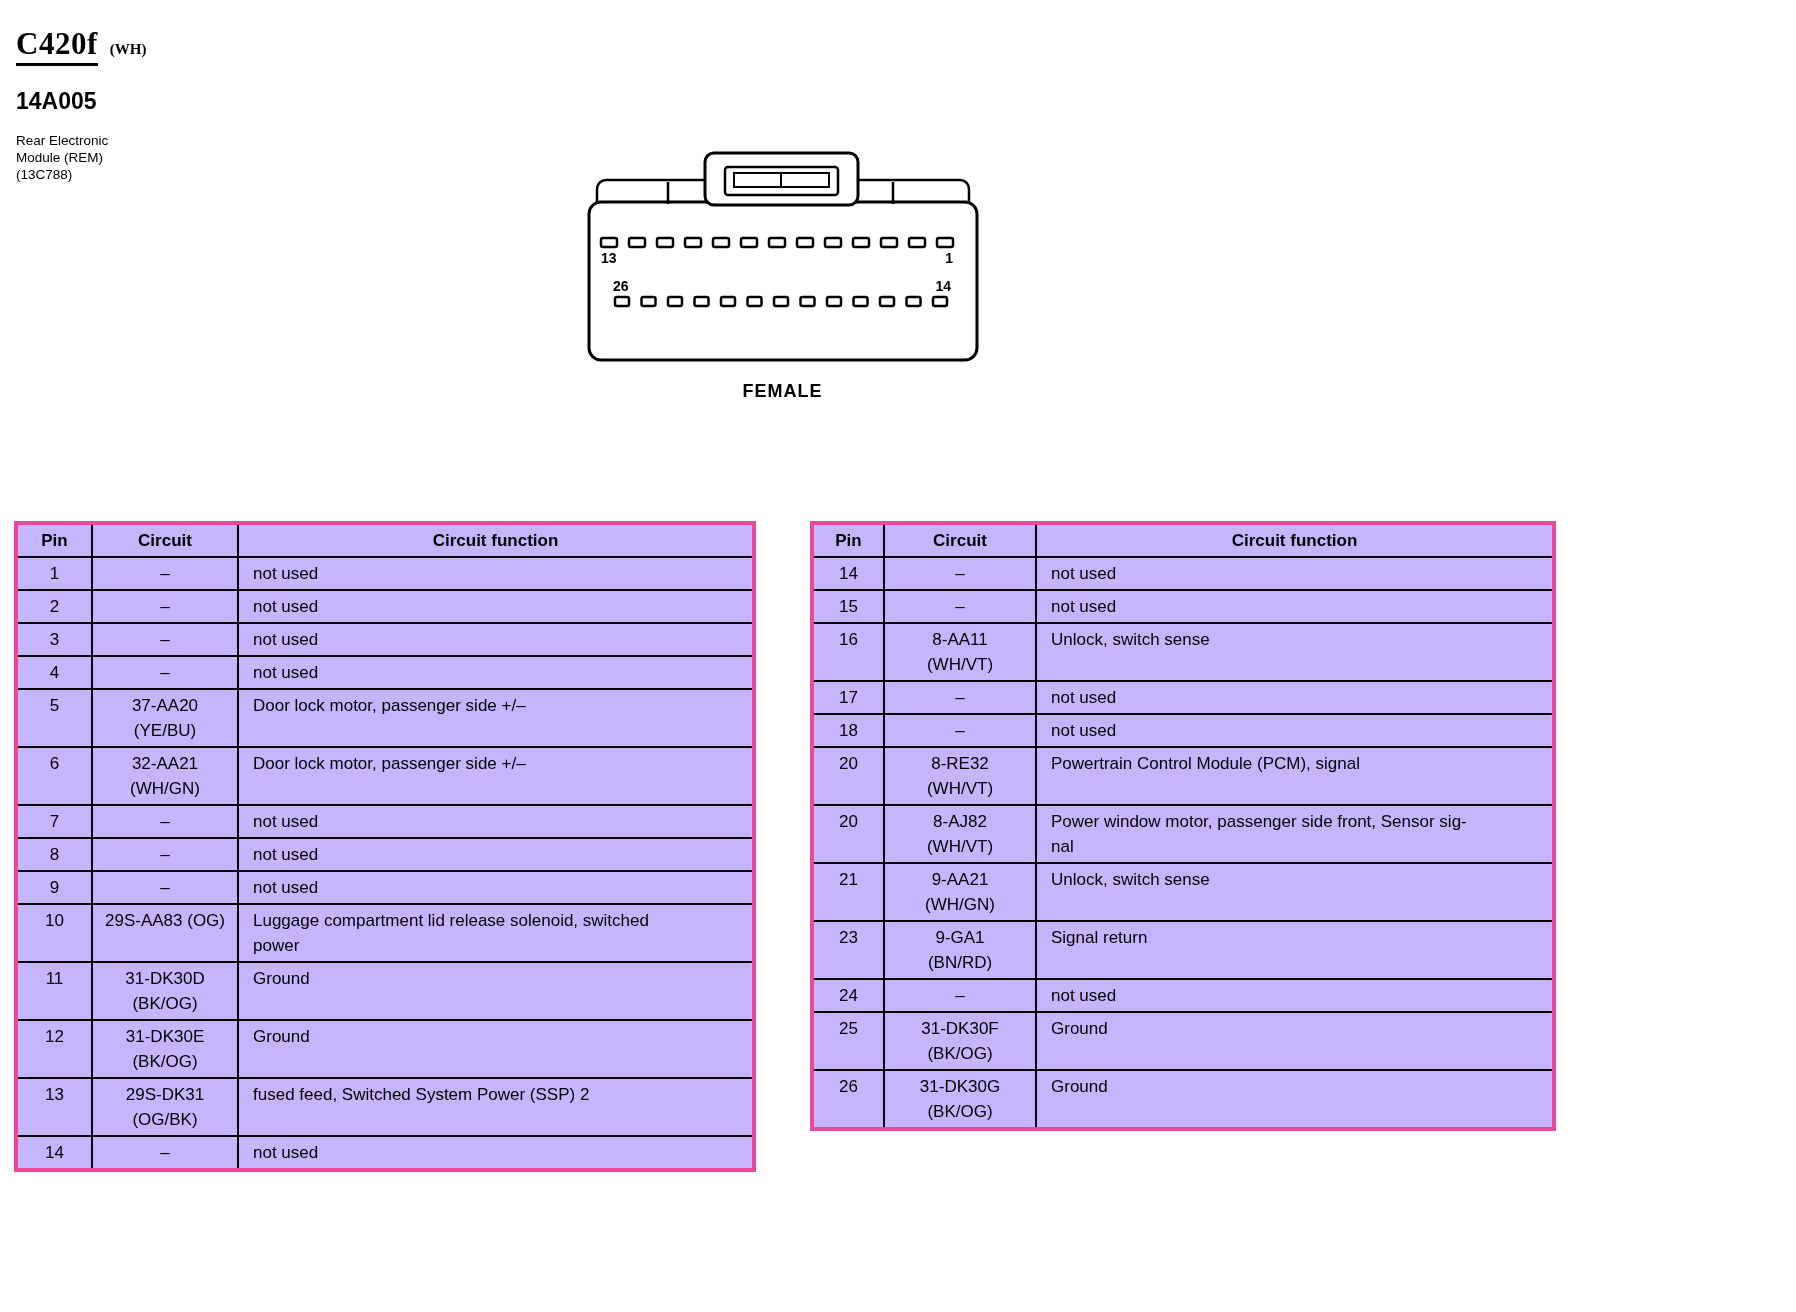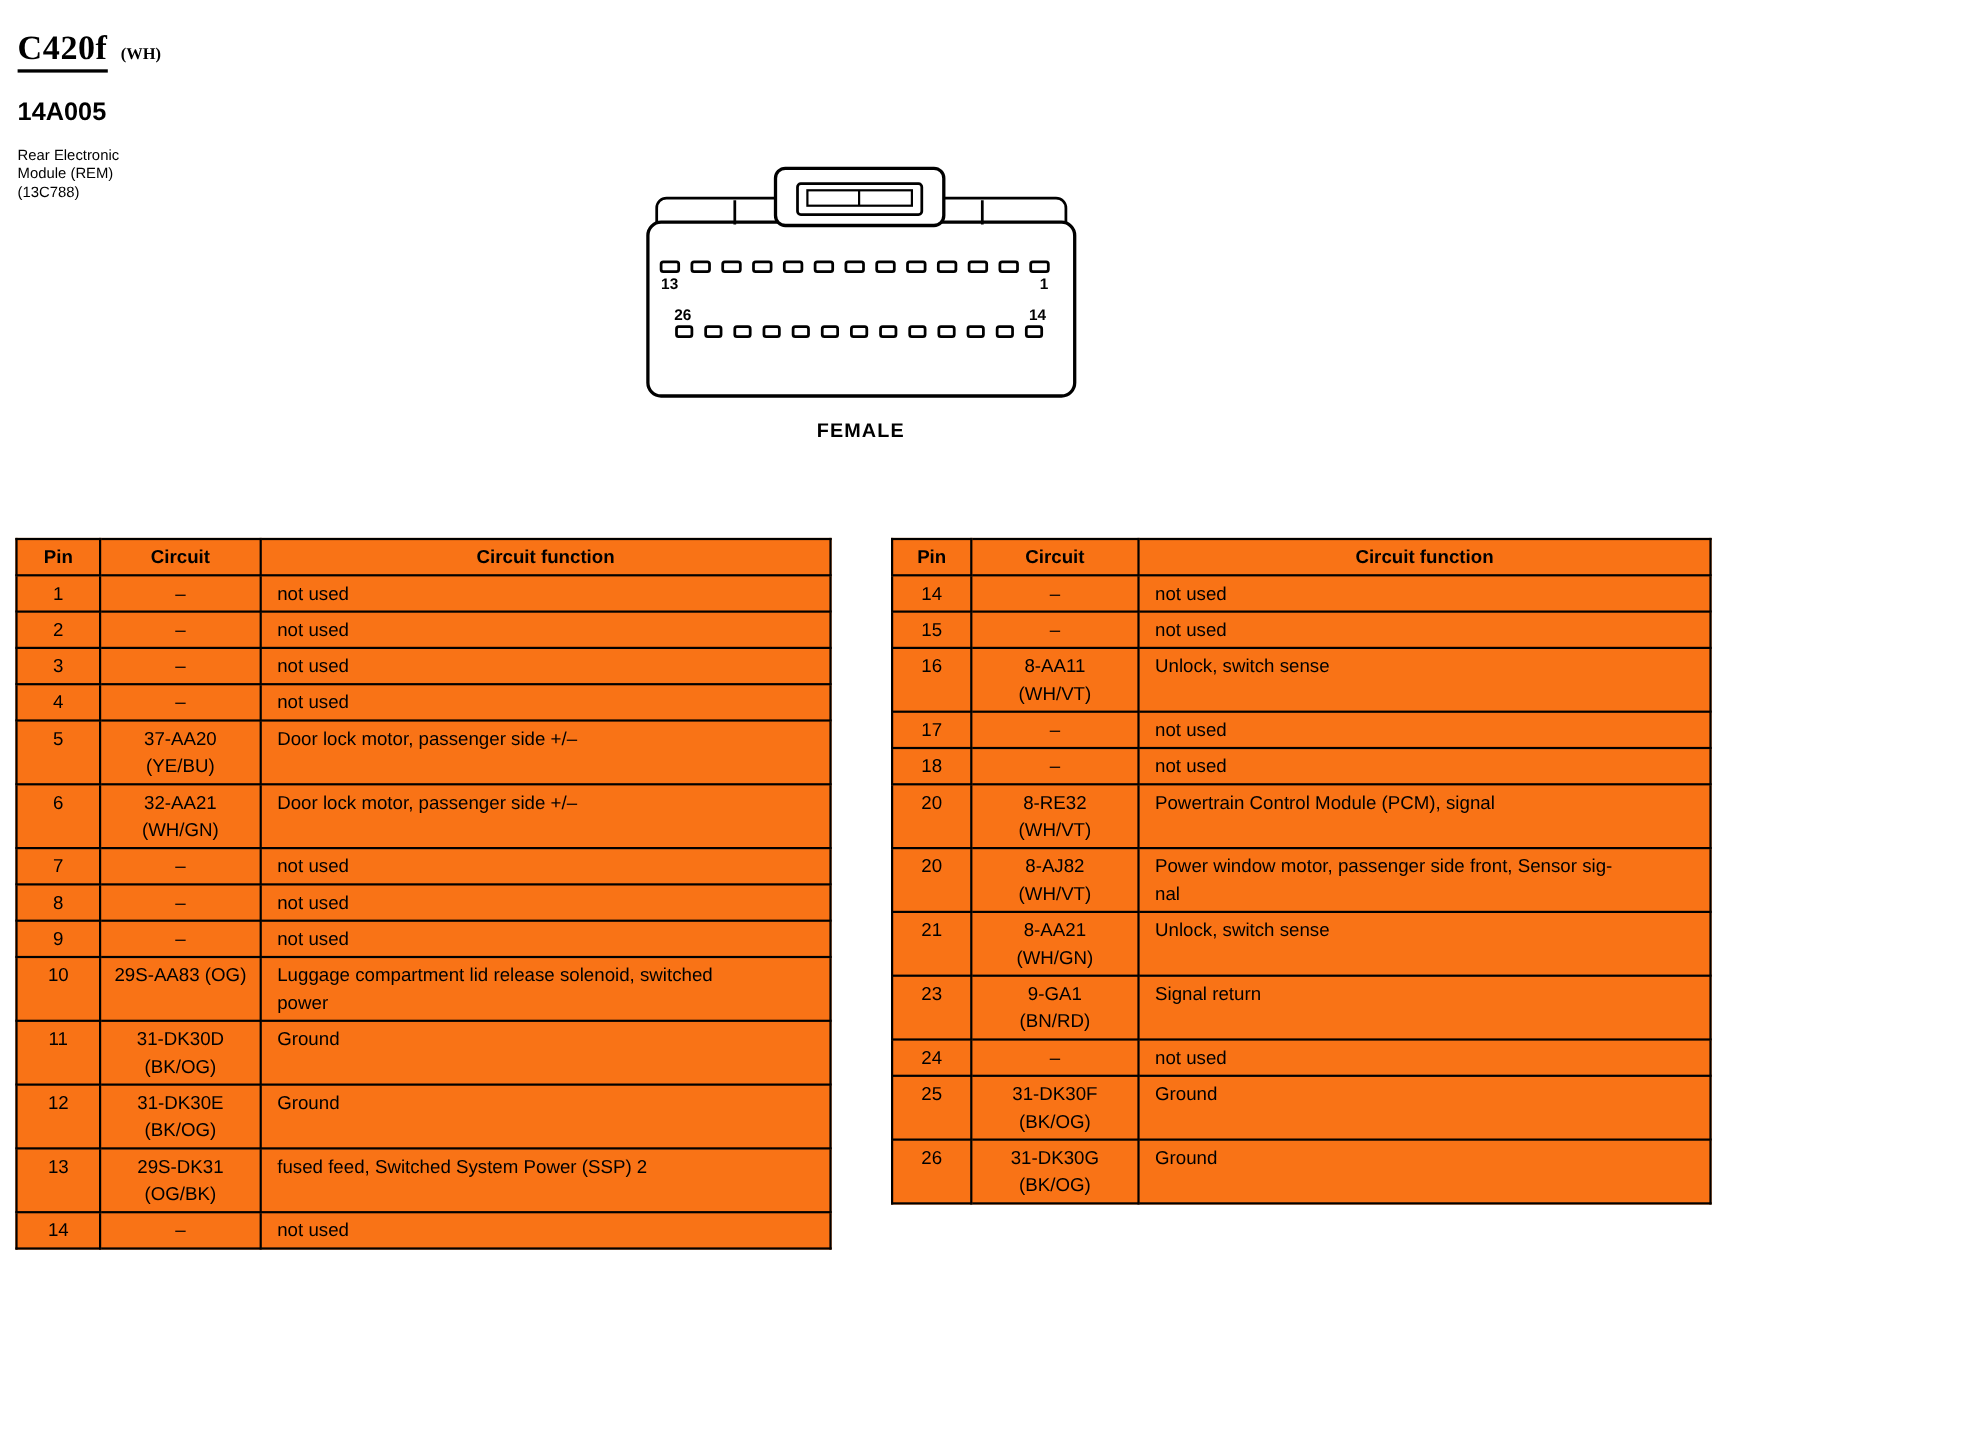--- a/index.html
+++ b/index.html
@@ -26,22 +26,23 @@
   
   .connector-wrap { position:absolute; left:575px; top:146px; width:415px; height:232px; }
   .female-label {
     position:absolute; left:575px; top:381px; width:415px;
     text-align:center; font-weight:bold; font-size:18px; letter-spacing:1px;
   }
 
   
   table.pin-table {
     position:absolute; border-collapse:collapse; table-layout:fixed;
-    font-size:17px; background:#f97316;
-    border:1px solid #ec4899;
+    font-size:17px; background:#c4b5fd;
+    border:4px solid #ec4899;
+    margin-top:32px;
   }
   table.pin-table th, table.pin-table td {
     border:2px solid #000;
     line-height:25px;
     white-space:pre-line;
     vertical-align:top;
   }
   table.pin-table th {
     font-weight:bold; text-align:center; padding:3px 4px; font-size:17px;
   }
@@ -259,21 +260,21 @@
         </tr>
         <tr>
           <td class="col-pin">20</td>
           <td class="col-circuit">8-AJ82
 (WH/VT)</td>
           <td class="col-function">Power window motor, passenger side front, Sensor sig-
 nal</td>
         </tr>
         <tr>
           <td class="col-pin">21</td>
-          <td class="col-circuit">8-AA21
+          <td class="col-circuit">9-AA21
 (WH/GN)</td>
           <td class="col-function">Unlock, switch sense</td>
         </tr>
         <tr>
           <td class="col-pin">23</td>
           <td class="col-circuit">9-GA1
 (BN/RD)</td>
           <td class="col-function">Signal return</td>
         </tr>
         <tr>

